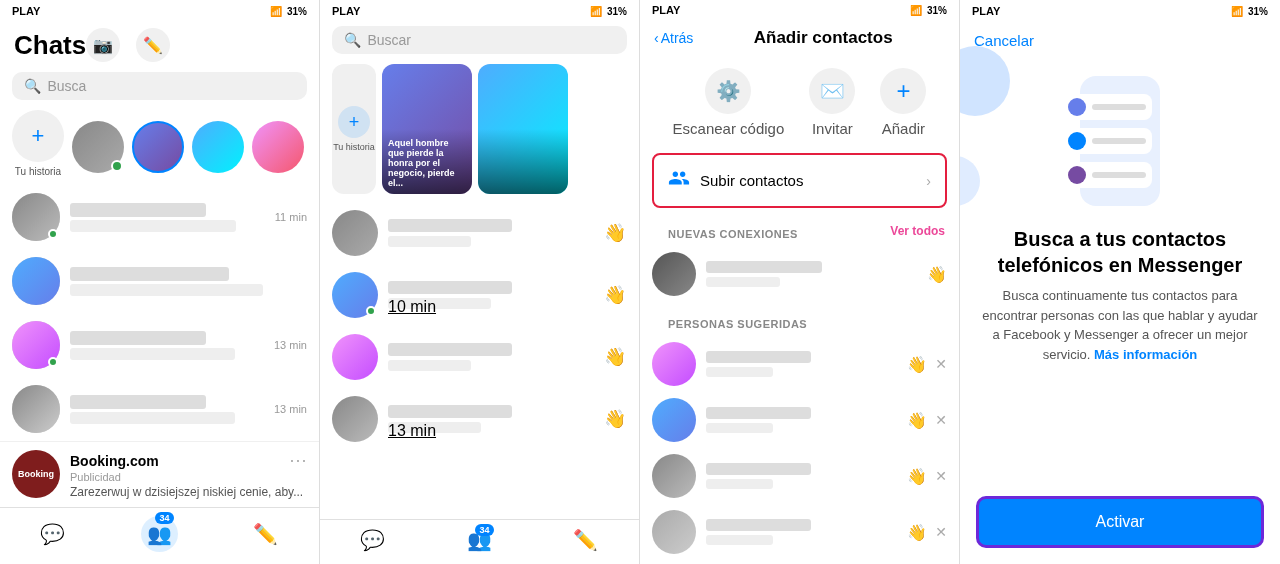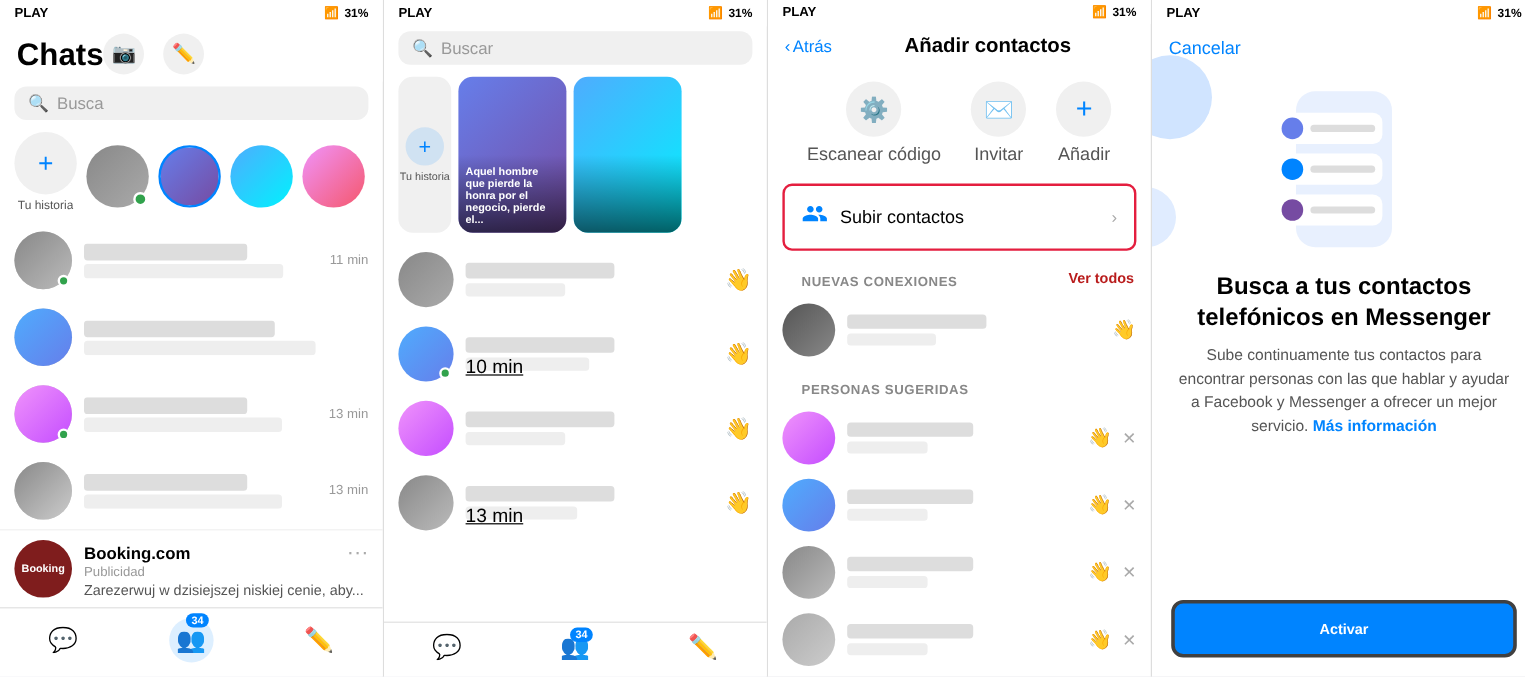--- a/index.html
+++ b/index.html
@@ -422,21 +422,21 @@
     .upload-chevron { color: #aaa; font-size: 14px; }
 
     .section-label {
       font-size: 11px;
       font-weight: 700;
       color: #888;
       padding: 10px 14px 4px 14px;
       letter-spacing: 0.5px;
     }
     .see-all {
-      color: #b91c1c;
+      color: #ec4899;
       font-size: 12px;
       font-weight: 600;
     }
     .section-row {
       display: flex;
       justify-content: space-between;
       align-items: center;
       padding: 6px 14px 2px 14px;
     }
 
@@ -560,27 +560,27 @@
     }
     .promo-link {
       color: #0084ff;
       font-weight: 600;
     }
     .promo-spacer { flex: 1; }
     .activate-btn {
       margin: 16px 16px;
       background: #0084ff;
       color: #fff;
-      font-size: 12px;
-      font-weight: 700;
+      font-size: 16px;
+      font-weight: 400;
       border-radius: 10px;
       padding: 14px;
       text-align: center;
       cursor: pointer;
-      border: 3px solid #404040;
+      border: 3px solid #6d28d9;
     }
 
     
     .red-border { border: 3px solid #e41e3f !important; }
 
     .green-dot {
       position: absolute;
       bottom: 2px; right: 2px;
       width: 10px; height: 10px;
       background: #31a24c;
@@ -964,20 +964,20 @@
       <div class="contact-row-item">
         <div class="contact-dot" style="background: #764ba2;"></div>
         <div class="contact-line"></div>
       </div>
     </div>
   </div>
 
   <h2 class="promo-title">Busca a tus contactos telefónicos en Messenger</h2>
 
   <p class="promo-desc">
-    <span>Sube continuamente tus contactos para encontrar personas con las que hablar y ayudar a Facebook y Messenger a ofrecer un mejor servicio.</span>
+    <span>Busca continuamente tus contactos para encontrar personas con las que hablar y ayudar a Facebook y Messenger a ofrecer un mejor servicio.</span>
     <span class="promo-link">Más información</span>
   </p>
 
   <div class="promo-spacer"></div>
 
   <div class="activate-btn">Activar</div>
 </div>
 
 </body></html>

